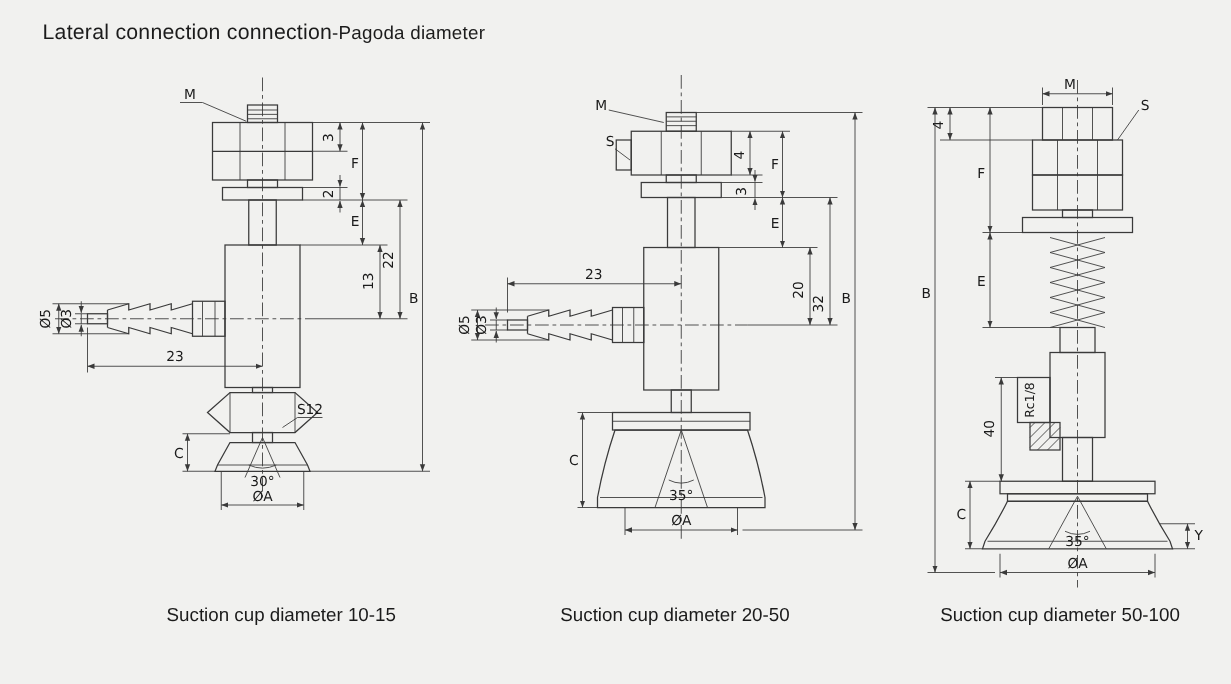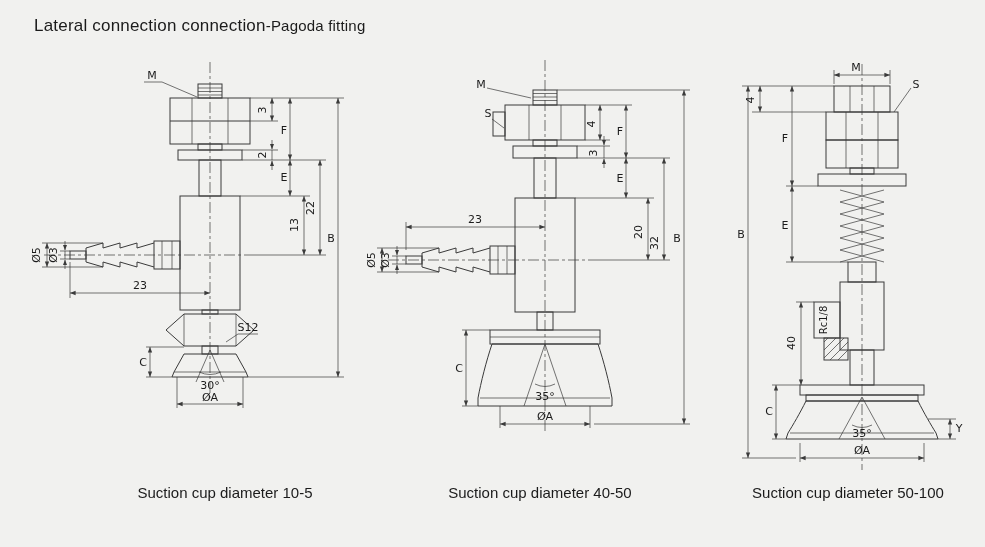--- a/index.html
+++ b/index.html
@@ -12,21 +12,21 @@
   svg{position:absolute;left:0;top:0}
   .s{stroke:#3a3a3a;stroke-width:1;fill:none}
   .t{stroke:#3a3a3a;stroke-width:.7;fill:none}
   .cl{stroke:#3a3a3a;stroke-width:.7;fill:none;stroke-dasharray:11 3 3 3}
   text{fill:#1b1b1b;font-family:"DejaVu Sans",sans-serif;font-size:11px;stroke:none}
   .lbl{text-anchor:middle}
 </style>
 </head>
 <body>
 
-<div class="title"><span>Lateral connection connection</span><span class="suffix">-Pagoda  fitting</span></div>
+<div class="title"><span>Lateral connection connection</span><span class="suffix">-Pagoda  diameter</span></div>
 
 <svg width="985" height="547" viewBox="0 0 985 547">
   <defs>
     <marker id="ar" viewBox="0 0 10 10" refX="10" refY="5" markerWidth="8" markerHeight="8" orient="auto-start-reverse">
       <path d="M0,1.2 L10,5 L0,8.8 Z" fill="#3a3a3a" stroke="none"></path>
     </marker>
   </defs>
 
   <g>
     <g>
@@ -369,15 +369,15 @@
       <line class="t" x1="792" y1="86" x2="792" y2="186" marker-start="url(#ar)" marker-end="url(#ar)"></line>
       <text class="lbl" x="785" y="142">F</text>
       <line class="t" x1="792" y1="186" x2="792" y2="262" marker-start="url(#ar)" marker-end="url(#ar)"></line>
       <text class="lbl" x="785" y="229">E</text>
       <line class="t" x1="748" y1="86" x2="748" y2="458" marker-start="url(#ar)" marker-end="url(#ar)"></line>
       <text class="lbl" x="741" y="238">B</text>
     </g>
   </g>
 </svg>
 
-<div class="caption" id="c1">Suction cup diameter 10-5</div>
-<div class="caption" id="c2">Suction cup diameter 40-50</div>
+<div class="caption" id="c1">Suction cup diameter 10-15</div>
+<div class="caption" id="c2">Suction cup diameter 20-50</div>
 <div class="caption" id="c3">Suction cup diameter 50-100</div>
 
 </body></html>

